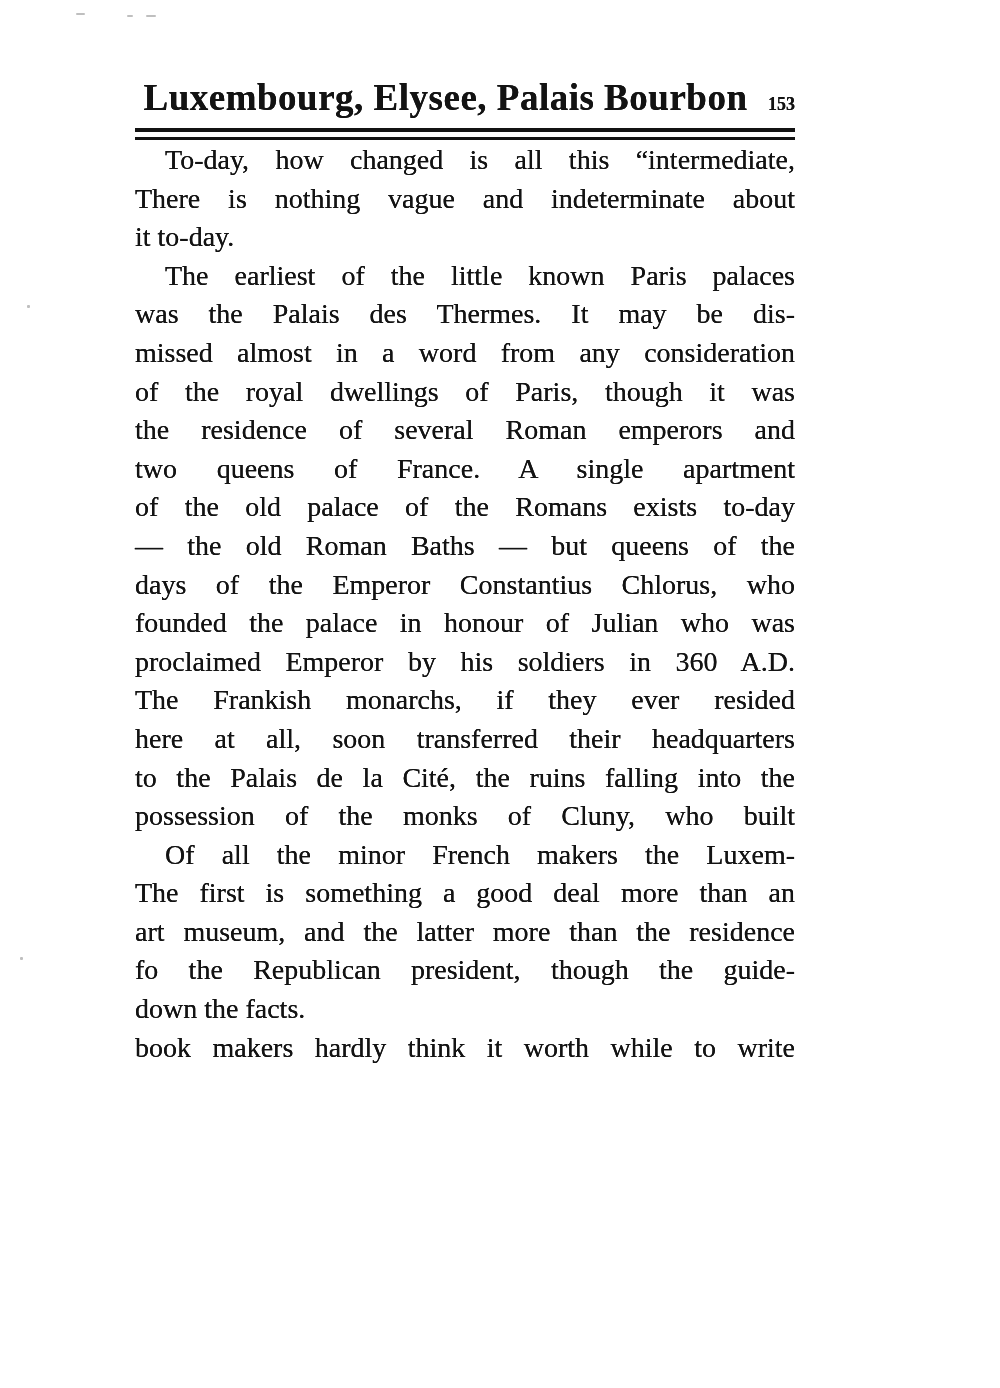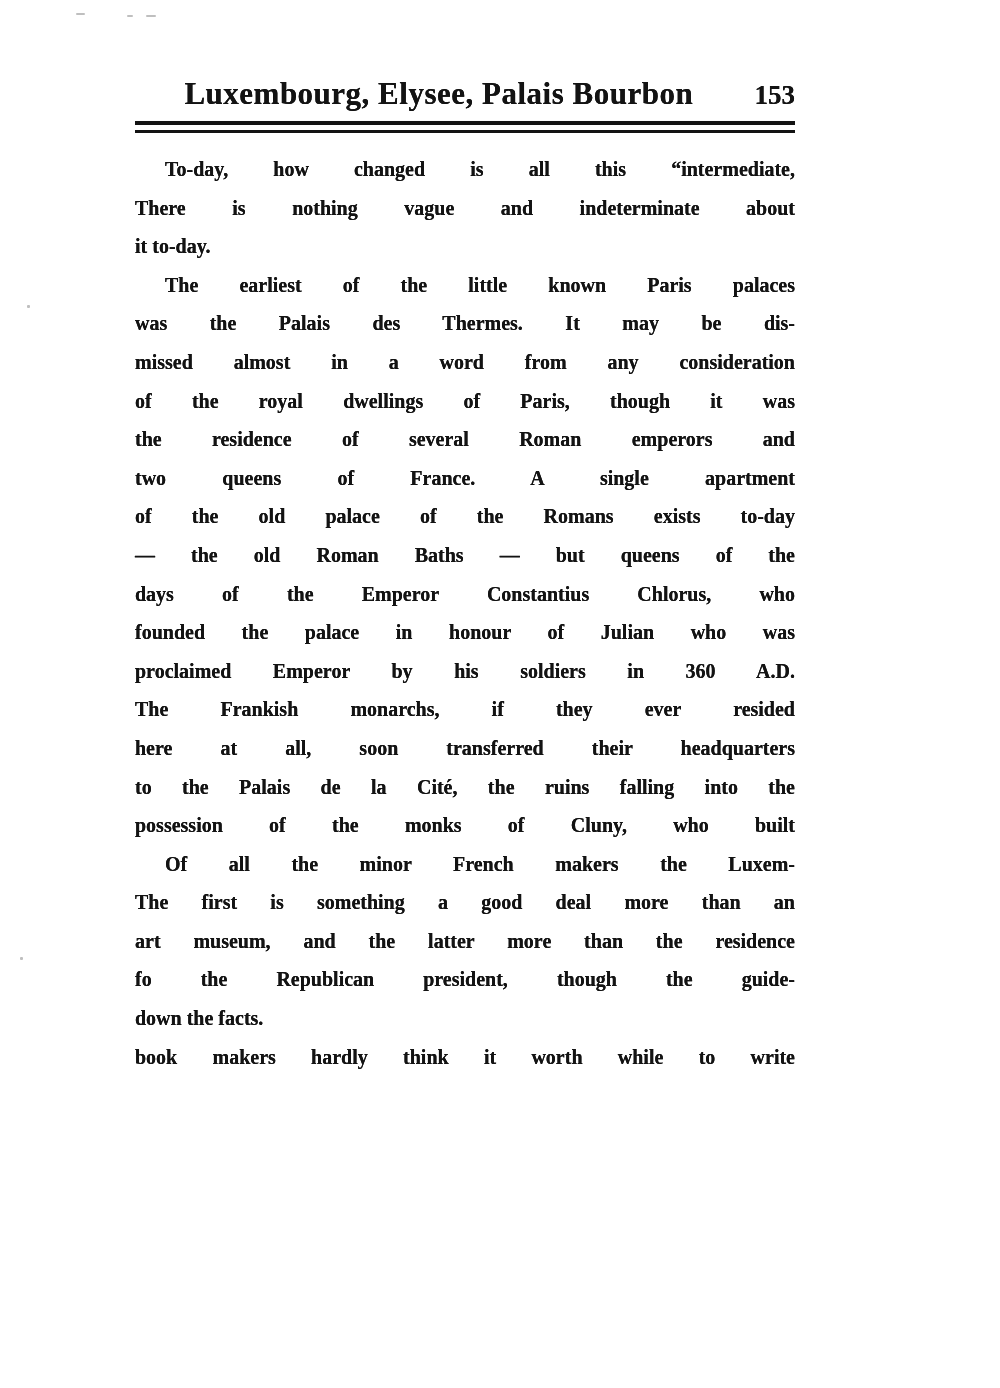--- a/index.html
+++ b/index.html
@@ -36,43 +36,42 @@
     width: 660px;
   }
   .running-head {
     display: flex;
     align-items: baseline;
     justify-content: space-between;
   }
   .head-title {
     flex: 1 1 auto;
     text-align: center;
-    font-size: 31px;
+    font-size: 37px;
     font-weight: bold;
     letter-spacing: 0.5px;
     text-shadow: 0 0 0.6px #131313;
     white-space: nowrap;
   }
   .head-page {
     flex: 0 0 auto;
     margin-left: 12px;
-    font-size: 27px;
+    font-size: 18px;
     font-weight: bold;
     text-shadow: 0 0 0.6px #131313;
   }
   .double-rule {
     margin-top: 9px;
     height: 5px;
     border-top: 4px solid #131313;
     border-bottom: 3px solid #131313;
   }
   .body-text {
-    margin-top: 17px;
-    font-size: 20px;
-    font-weight: bold;
+    margin-top: 1px;
+    font-size: 28px;
   }
   .paragraph { margin: 0; }
   .line {
     line-height: 38.6px;
     height: 38.6px;
     text-align: justify;
     text-align-last: justify;
     white-space: normal;
     text-shadow: 0 0 0.5px #131313;
   }

